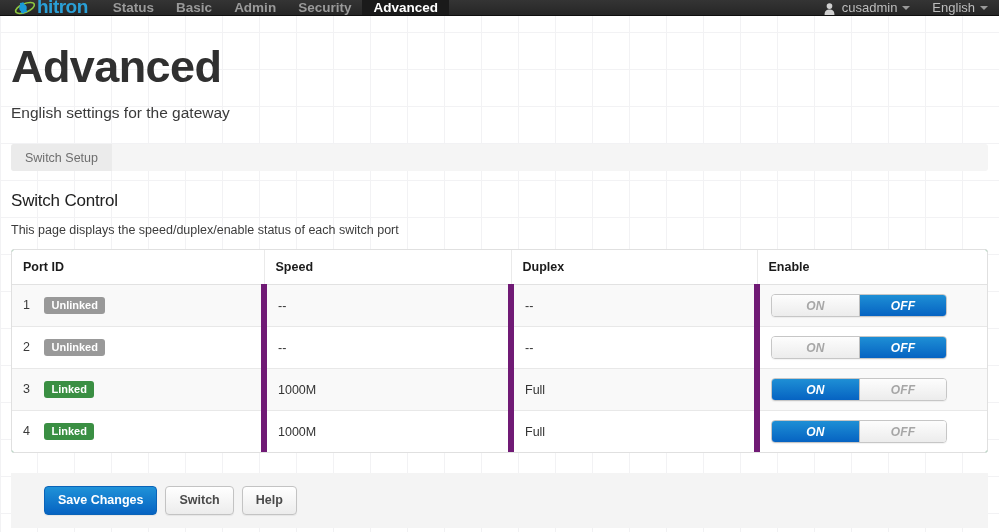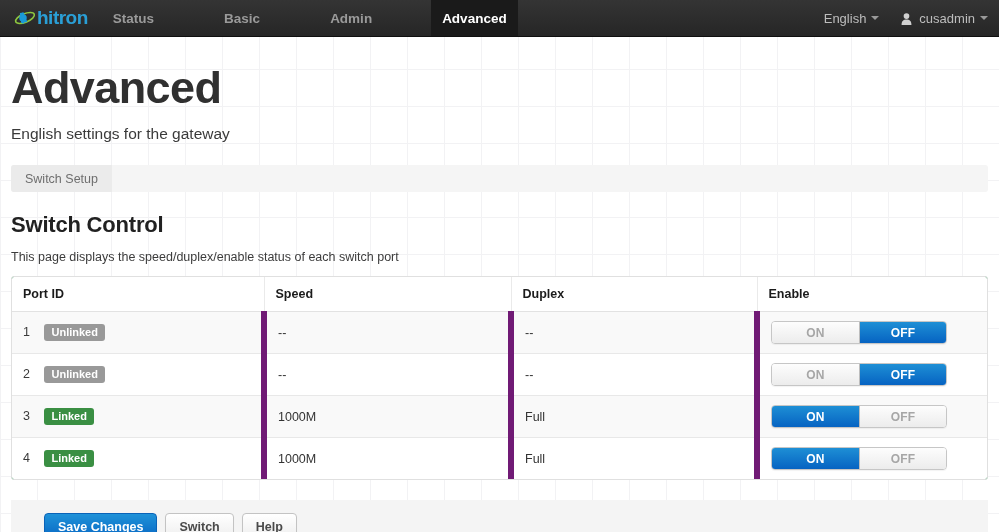--- a/index.html
+++ b/index.html
@@ -16,21 +16,21 @@
       linear-gradient(to right, #f2f2f4 1px, transparent 1px),
       linear-gradient(to bottom, #f2f2f4 1px, transparent 1px);
     background-size: 37px 37px;
     background-position: 0px 32px;
     color: #333;
     -webkit-font-smoothing: antialiased;
   }
 
   
   .navbar {
-    height: 37px;
+    height: 16px;
     background: #2b2b2b;
     background: linear-gradient(to bottom, #343434 0%, #262626 100%);
     border-bottom: 1px solid #0f0f0f;
     display: flex;
     align-items: stretch;
     position: relative;
     z-index: 5;
   }
   .brand {
     display: flex;
@@ -41,21 +41,21 @@
   }
   .brand-mark { width: 22px; height: 20px; display:block; }
   .brand-text {
     font-size: 19px;
     font-weight: bold;
     color: #2a9fd6;
     letter-spacing: -0.5px;
     line-height: 1;
     padding-bottom: 2px;
   }
-  .nav-items { display: flex; align-items: stretch; gap: 48px; }
+  .nav-items { display: flex; align-items: stretch; }
   .nav-item {
     display: flex; align-items: center;
     padding: 0 11px;
     font-size: 13.5px;
     font-weight: bold;
     color: #9a9a9a;
     cursor: pointer;
     white-space: nowrap;
   }
   .nav-item.active {
@@ -123,22 +123,22 @@
     cursor: pointer;
   }
   .tab.active {
     background: #ebebeb;
     color: #6e6e6e;
   }
 
   
   .section-title {
     margin: 20px 0 12px 11px;
-    font-size: 22px;
-    font-weight: bold;
+    font-size: 17px;
+    font-weight: normal;
     color: #212121;
     letter-spacing: -0.2px;
   }
   .section-desc {
     margin: 7px 0 0 11px;
     font-size: 12.5px;
     color: #3c3c3c;
   }
 
   
@@ -201,20 +201,21 @@
 
   
   .toggle {
     display: inline-flex;
     width: 176px;
     height: 23px;
     border-radius: 4px;
     overflow: hidden;
     border: 1px solid #c6c6c6;
     box-shadow: 0 1px 1px rgba(0,0,0,0.05);
+    font-style: italic;
   }
   .toggle-half {
     flex: 1 1 50%;
     display: flex;
     align-items: center;
     justify-content: center;
     font-size: 12px;
     font-weight: bold;
     cursor: pointer;
     user-select: none;
@@ -282,38 +283,41 @@
   <div class="nav-items">
     <div class="nav-item">
         <span>Status</span>
       </div>
     <div class="nav-item">
         <span>Basic</span>
       </div>
     <div class="nav-item">
         <span>Admin</span>
       </div>
+    <div class="nav-item">
+        <span>Security</span>
+      </div>
     <div class="nav-item active">
         <span>Advanced</span>
       </div>
   </div>
 
   <div class="nav-right">
-    <div class="nav-item">
-      <span>English</span>
-      <span class="caret"></span>
-    </div>
     <div class="nav-item">
       <span class="user-icon">
         <svg viewBox="0 0 12 13" xmlns="http://www.w3.org/2000/svg">
           <circle cx="6" cy="3.4" r="3.1" fill="#d0d0d0"></circle>
           <path d="M0.6 13 C0.6 8.6 3 7.2 6 7.2 C9 7.2 11.4 8.6 11.4 13 Z" fill="#d0d0d0"></path>
         </svg>
       </span>
       <span>cusadmin</span>
+      <span class="caret"></span>
+    </div>
+    <div class="nav-item">
+      <span>English</span>
       <span class="caret"></span>
     </div>
   </div>
 </div>
 
 <div class="page-head">
   <h1 class="page-title">Advanced</h1>
   <div class="page-sub">English settings for the gateway</div>
 </div>
 

